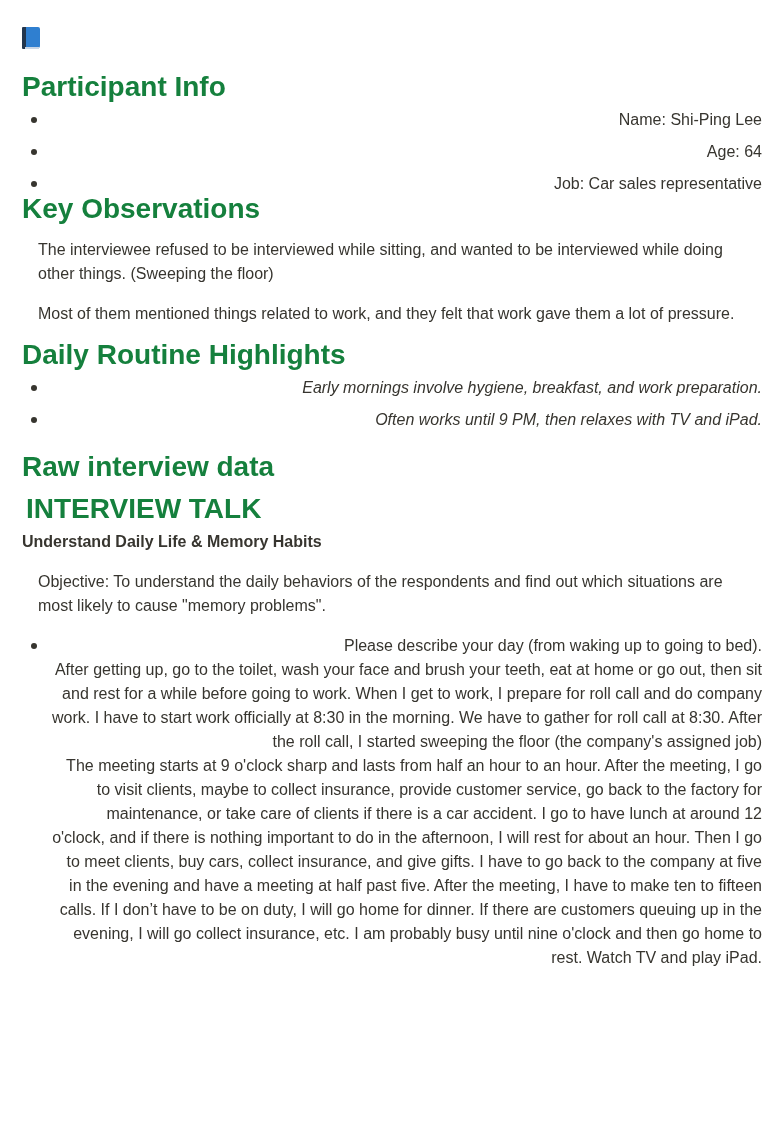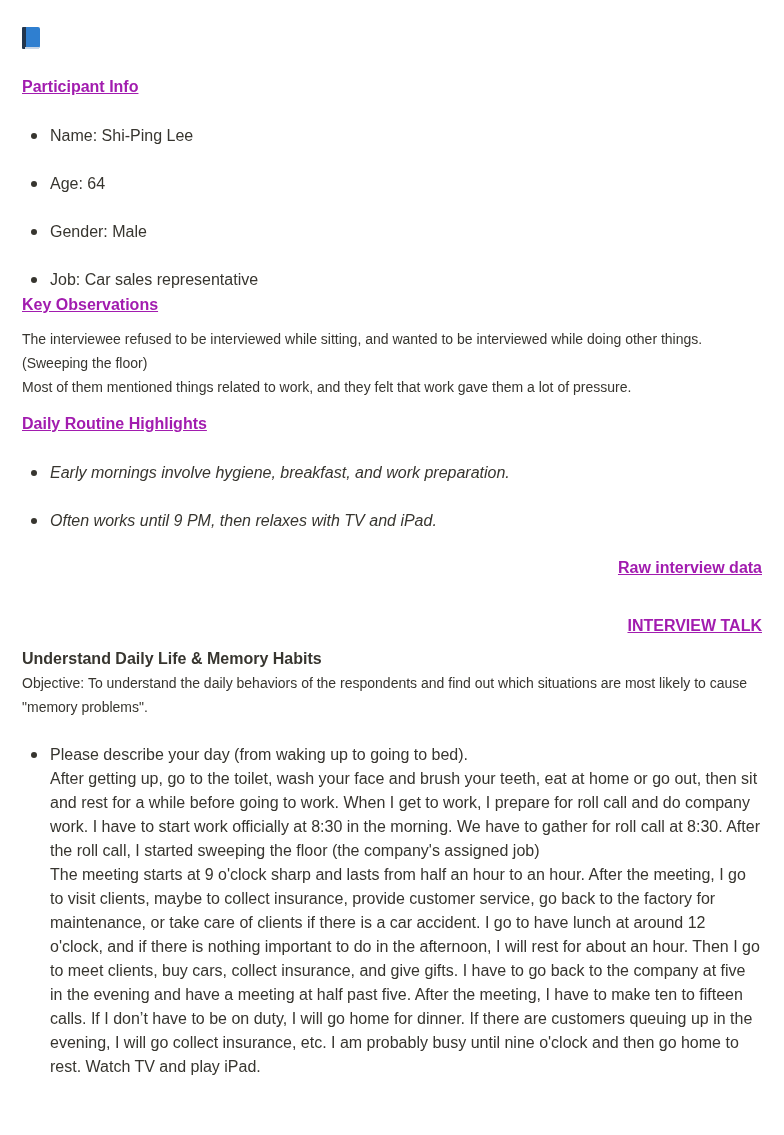--- a/index.html
+++ b/index.html
@@ -50,59 +50,59 @@
       border-radius: 0 2px 2px 0;
     }
     .book-icon .pages {
       position: absolute;
       left: 3px; bottom: 0;
       width: 14px; height: 2px;
       background: #c8d6e6;
     }
     h2 {
       margin: 0;
-      font-size: 16px;
+      font-size: 28px;
       font-weight: bold;
       line-height: 26px;
-      color: #a21caf;
-      text-decoration: underline;
+      color: #15803d;
     }
     .h-participant { margin-top: 25px; }
     .h-observations { }
     .h-routine { margin-top: 12px; }
-    .h-raw { margin-top: 22px; text-align: right; }
-    .h-talk { margin-top: 32px; padding-left: 4px; font-weight: bold; text-align: right; }
+    .h-raw { margin-top: 22px; }
+    .h-talk { margin-top: 16px; padding-left: 4px; font-weight: bold; }
     ul.bullets {
       list-style: none;
       margin: 0;
       padding: 0;
     }
     ul.bullets li {
       position: relative;
       padding-left: 28px;
       font-size: 16px;
       line-height: 24px;
-      margin-top: 24px;
+      margin-top: 8px;
+      text-align: right;
     }
     ul.bullets li::before {
       content: "";
       position: absolute;
       left: 9px;
       top: 9px;
       width: 6px;
       height: 6px;
       border-radius: 50%;
       background: #37352f;
     }
     .list-participant { margin-top: 4px; }
     .list-routine { margin-top: 4px; font-style: italic; }
     .list-raw { margin-top: 4px; }
     p.body {
-      margin: 0;
-      font-size: 14px;
+      margin: 16px;
+      font-size: 16px;
       line-height: 24px;
     }
     .obs-block { margin-top: 9px; }
     .subheading {
       margin-top: 8px;
       font-size: 16px;
       line-height: 24px;
       font-weight: bold;
     }
     .talk-list { margin-top: 6px; }
@@ -118,21 +118,20 @@
       <span class="cover"></span>
       <span class="spine"></span>
       <span class="pages"></span>
     </span>
   </h1>
 
   <h2 class="h-participant">Participant Info</h2>
   <ul class="bullets list-participant">
     <li>Name: Shi-Ping Lee</li>
     <li>Age: 64</li>
-    <li>Gender: Male</li>
     <li>Job: Car sales representative</li>
   </ul>
 
   <h2 class="h-observations">Key Observations</h2>
   <div class="obs-block">
     <p class="body">The interviewee refused to be interviewed while sitting, and wanted to be interviewed while doing other things. (Sweeping the floor)</p>
     <p class="body">Most of them mentioned things related to work, and they felt that work gave them a lot of pressure.</p>
   </div>
 
   <h2 class="h-routine">Daily Routine Highlights</h2>

